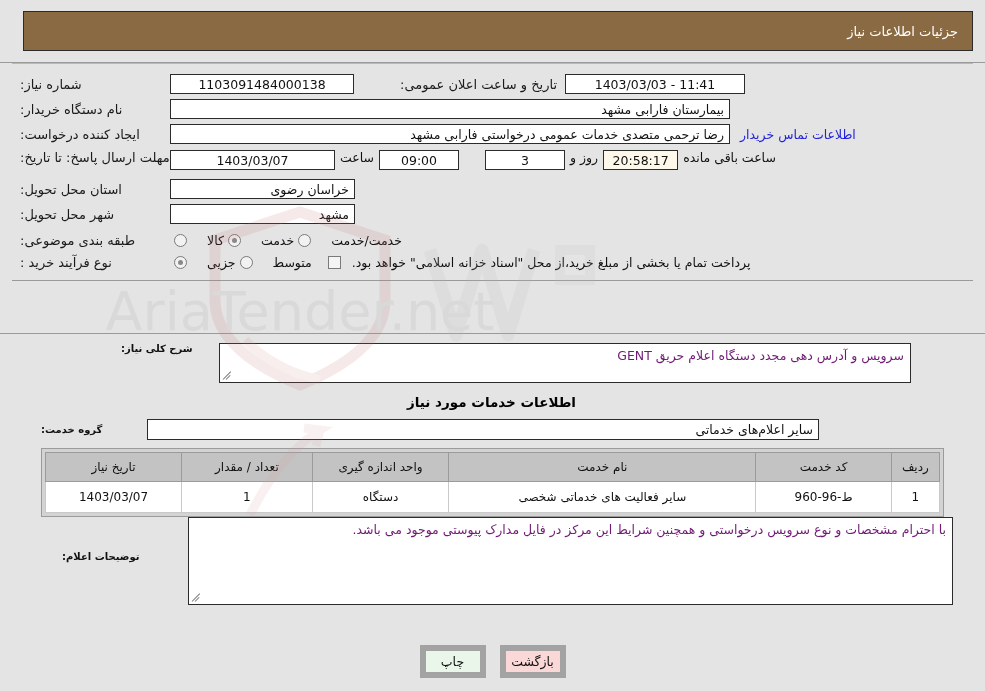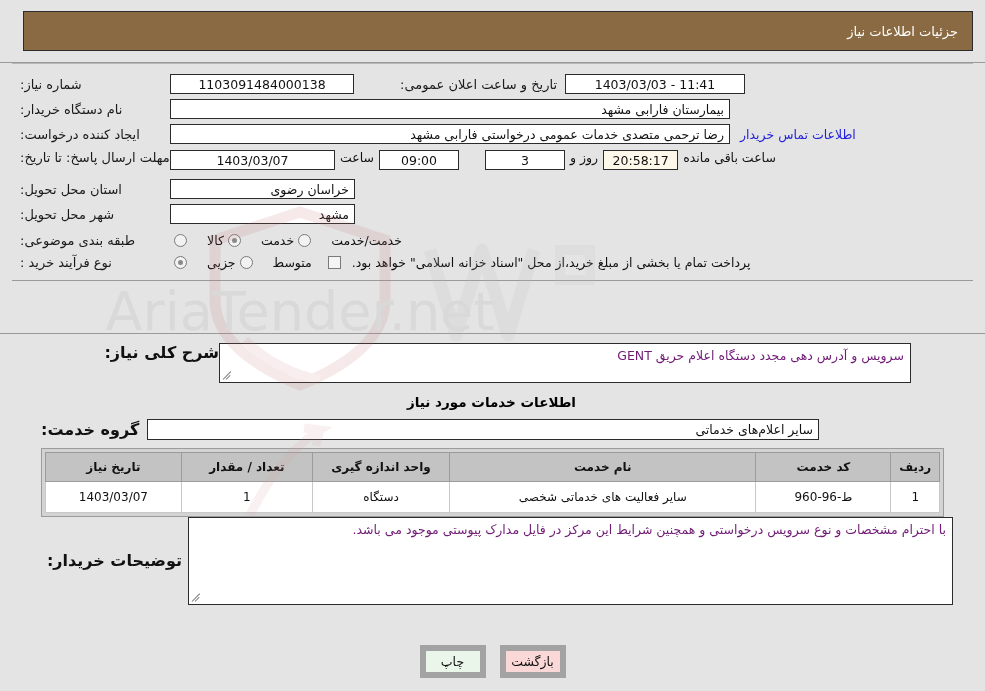--- a/index.html
+++ b/index.html
@@ -149,21 +149,21 @@
   .section2 {
     position: absolute;
     left: 0; top: 333px;
     width: 985px;
     border-top: 1px solid #9a9a9a;
   }
   .section2-inner { margin: 0 12px; padding-top: 8px; }
 
   .bold-lbl {
     font-weight: bold;
-    font-size: 16px;
+    font-size: 10px;
     color: #111;
     white-space: nowrap;
   }
   .textarea {
     border: 1px solid #2b2b2b;
     background: #ffffff;
     box-sizing: border-box;
     font-size: 12.5px;
     color: #701a75;
     padding: 3px 6px 0 6px;
@@ -211,21 +211,21 @@
     border-collapse: collapse;
     width: 895px;
     font-size: 12px;
     background: #ffffff;
     margin: 0;
   }
   table.grid th {
     background: #c3c3c3;
     border: 1px solid #9b9b9b;
     color: #111;
-    font-weight: bold;
+    font-weight: normal;
     font-size: 12px;
     height: 24px;
     padding: 2px 4px;
     text-align: center;
     white-space: nowrap;
   }
   table.grid td {
     border: 1px solid #c9c9c9;
     background: #ffffff;
     height: 26px;
@@ -416,21 +416,21 @@
           </tbody>
         </table>
       </div>
 
       <div class="frow" style="align-items:flex-start; padding-top:0;">
         <div style="width:20px;"></div>
         <div class="textarea" style="width:765px; height:88px;">
           <span>با احترام مشخصات و نوع سرویس درخواستی و همچنین شرایط این مرکز در فایل مدارک پیوستی موجود می باشد.</span>
           <span class="resizer"></span>
         </div>
-        <div class="bold-lbl" style="width:120px; text-align:left; padding:34px 6px 0 6px;">توضیحات خریدار:</div>
+        <div class="bold-lbl" style="width:120px; text-align:left; padding:34px 6px 0 6px;">توضیحات اعلام:</div>
       </div>
 
     </div>
   </div>
 
   <div class="btnbar">
     <button class="btn back">بازگشت</button>
     <button class="btn print">چاپ</button>
   </div>
 

